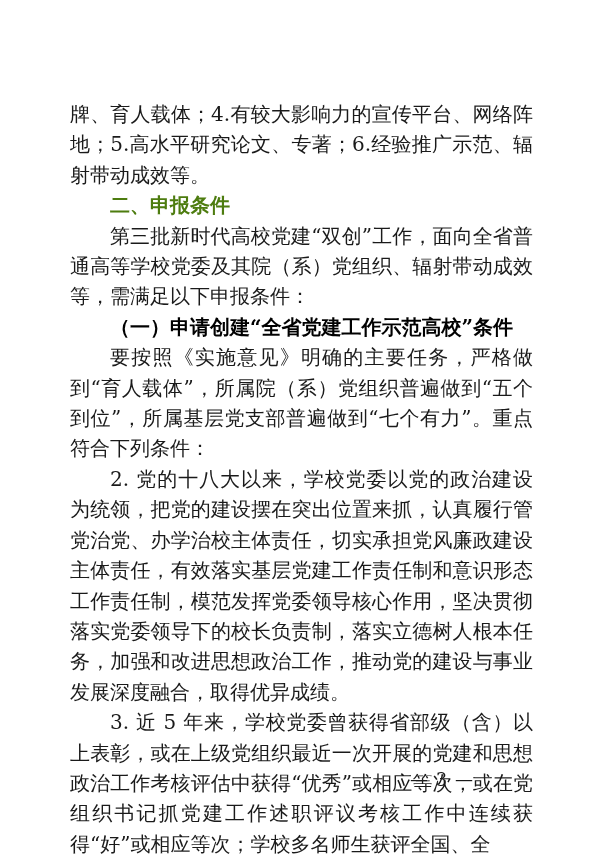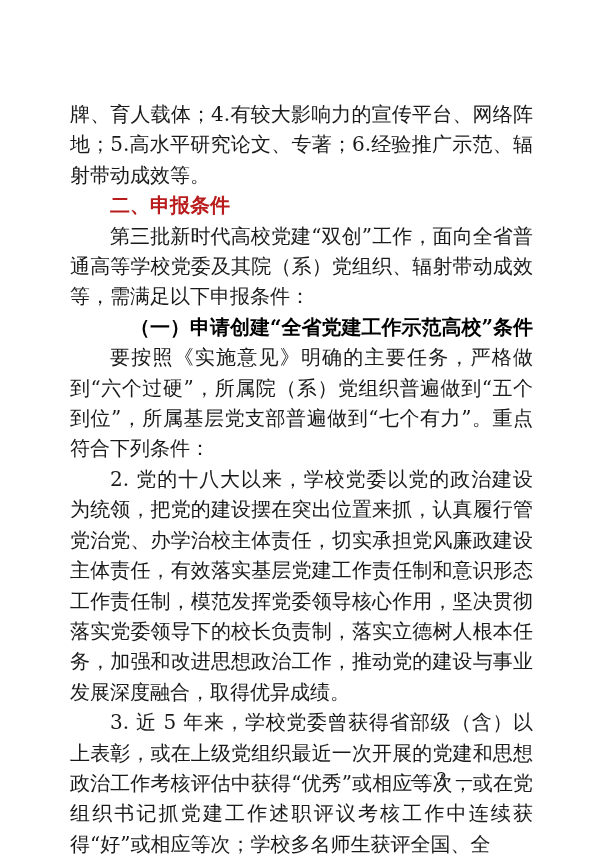--- a/index.html
+++ b/index.html
@@ -29,28 +29,28 @@
     text-align: justify;
     text-indent: 2em;
     word-break: break-all;
   }
   p.body-continuation {
     text-indent: 0;
   }
   p.heading-1 {
     font-family: "DejaVu Sans", "Liberation Sans", sans-serif;
     font-weight: bold;
-    color: #b91c1c;
+    color: #4d7c0f;
     text-align: left;
     word-break: keep-all;
   }
   p.heading-2 {
     font-weight: bold;
     color: #000000;
-    text-align: right;
+    text-align: left;
     word-break: keep-all;
   }
   .page-number {
     position: absolute;
     top: 769px;
     right: 67px;
     font-size: 18px;
     line-height: 22px;
     color: #1a1a1a;
     letter-spacing: 1px;
@@ -58,18 +58,18 @@
 </style>
 </head>
 <body>
 
 <div class="page">
   <div class="content">
       <p class="body-continuation">牌、育人载体；4.有较大影响力的宣传平台、网络阵地；5.高水平研究论文、专著；6.经验推广示范、辐射带动成效等。</p>
       <p class="heading-1">二、申报条件</p>
       <p class="body">第三批新时代高校党建“双创”工作，面向全省普通高等学校党委及其院（系）党组织、辐射带动成效等，需满足以下申报条件：</p>
       <p class="heading-2">（一）申请创建“全省党建工作示范高校”条件</p>
-      <p class="body">要按照《实施意见》明确的主要任务，严格做到“六个过硬”，所属院（系）党组织普遍做到“五个到位”，所属基层党支部普遍做到“七个有力”。重点符合下列条件：</p>
+      <p class="body">要按照《实施意见》明确的主要任务，严格做到“育人载体”，所属院（系）党组织普遍做到“五个到位”，所属基层党支部普遍做到“七个有力”。重点符合下列条件：</p>
       <p class="body">2. 党的十八大以来，学校党委以党的政治建设为统领，把党的建设摆在突出位置来抓，认真履行管党治党、办学治校主体责任，切实承担党风廉政建设主体责任，有效落实基层党建工作责任制和意识形态工作责任制，模范发挥党委领导核心作用，坚决贯彻落实党委领导下的校长负责制，落实立德树人根本任务，加强和改进思想政治工作，推动党的建设与事业发展深度融合，取得优异成绩。</p>
       <p class="body">3. 近 5 年来，学校党委曾获得省部级（含）以上表彰，或在上级党组织最近一次开展的党建和思想政治工作考核评估中获得“优秀”或相应等次，或在党组织书记抓党建工作述职评议考核工作中连续获得“好”或相应等次；学校多名师生获评全国、全</p>
     </div>
   <div class="page-number">— 3 —</div>
 </div>
 
 </body></html>

